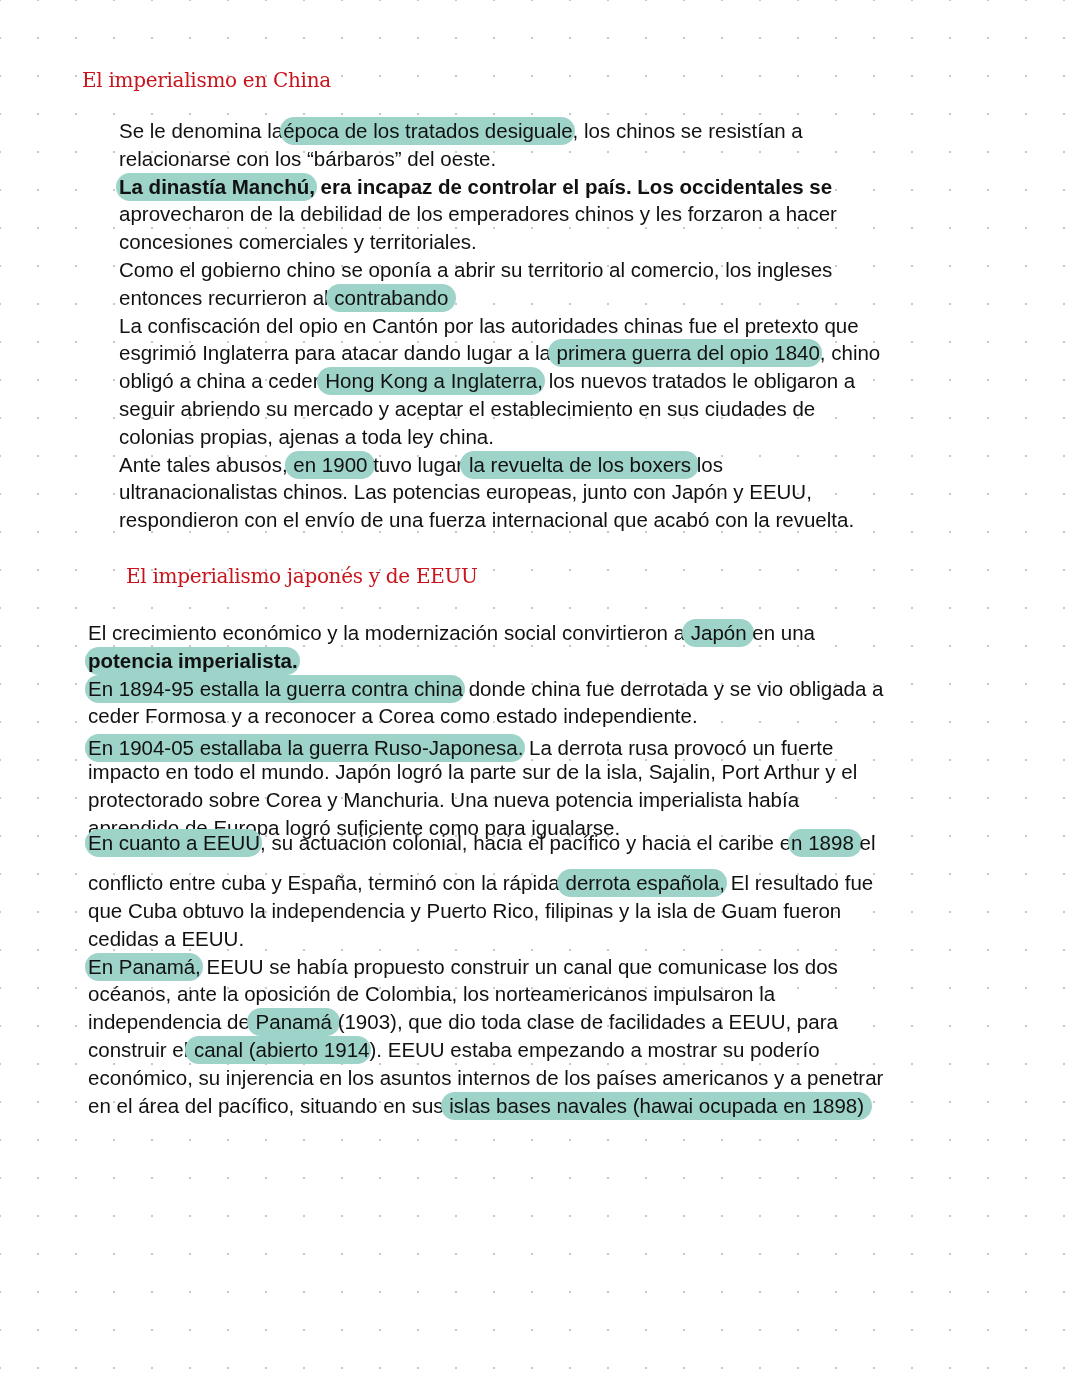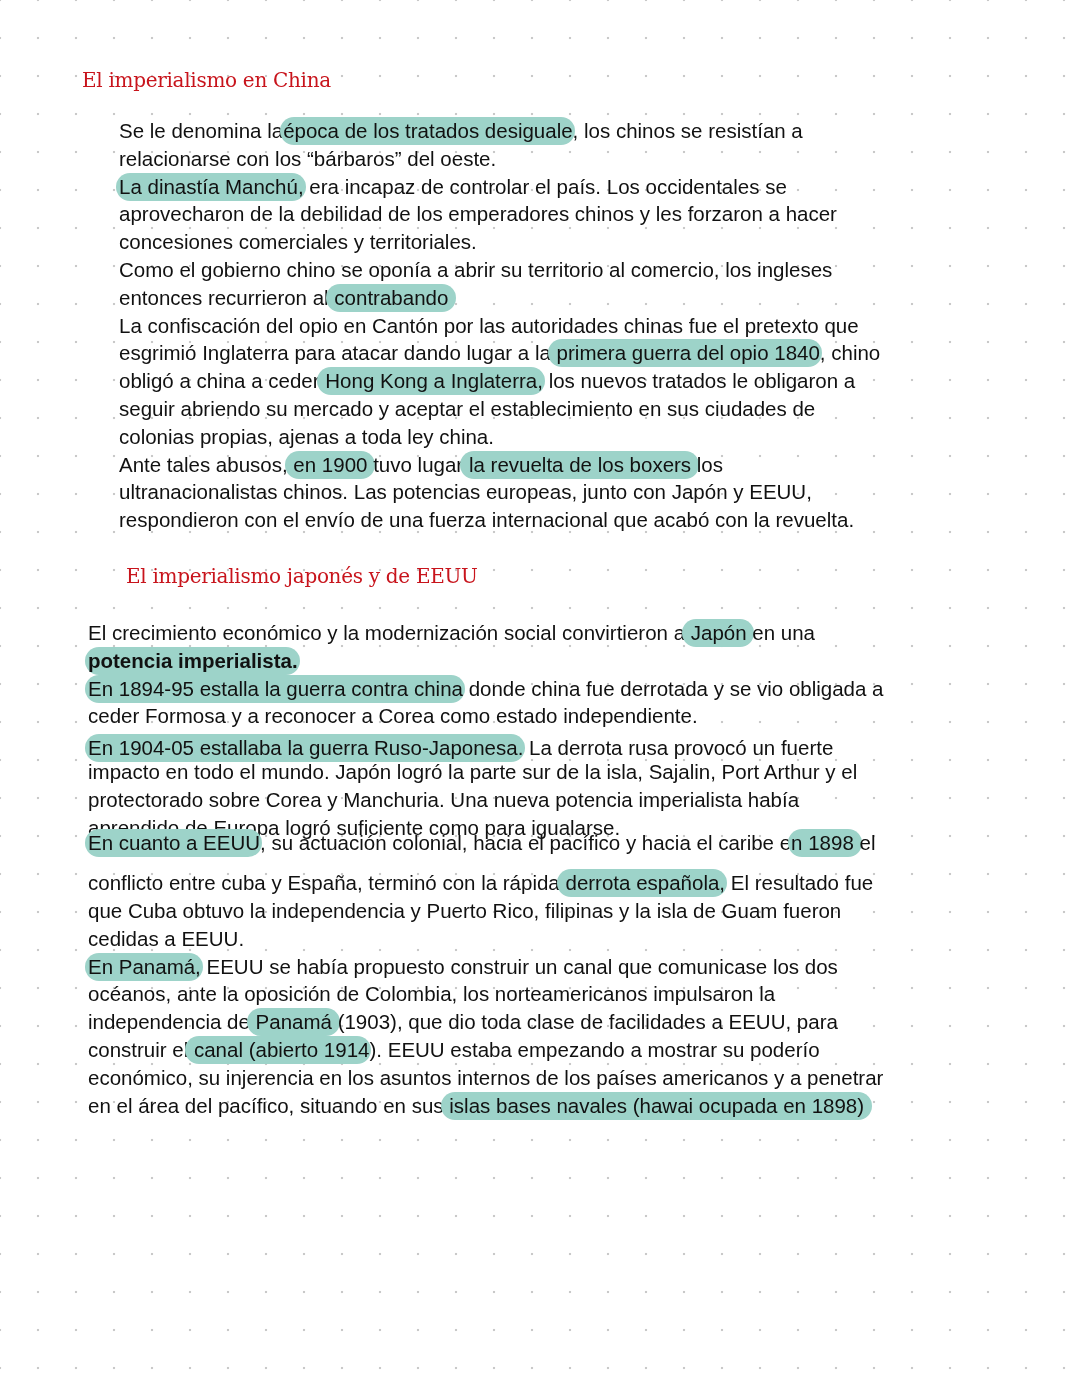--- a/index.html
+++ b/index.html
@@ -42,21 +42,21 @@
     margin: 0 -2px 0 -3px;
   }
 </style>
 </head>
 <body>
 
 <h2 class="heading" style="left:82px; top:68px;">El imperialismo en China</h2>
 <div class="para-block" style="left:119px; top:117px;">
     <div class="line" style="top: 0px;"><span class="seg">Se le denomina la</span><span class="seg hl">época de los tratados desiguale</span><span class="seg">, los chinos se resistían a</span></div>
     <div class="line" style="top: 27.8px; text-align: right;"><span class="seg">relacionarse con los “bárbaros” del oeste.</span></div>
-    <div class="line" style="top: 55.6px;"><span class="seg hl">La dinastía Manchú,</span><span class="seg"> era incapaz de controlar el país. Los occidentales se</span></div>
+    <div class="line" style="top: 55.6px; font-weight: bold;"><span class="seg hl">La dinastía Manchú,</span><span class="seg"> era incapaz de controlar el país. Los occidentales se</span></div>
     <div class="line" style="top: 83.4px;"><span class="seg">aprovecharon de la debilidad de los emperadores chinos y les forzaron a hacer</span></div>
     <div class="line" style="top: 111.2px;"><span class="seg">concesiones comerciales y territoriales.</span></div>
     <div class="line" style="top: 139px;"><span class="seg">Como el gobierno chino se oponía a abrir su territorio al comercio, los ingleses</span></div>
     <div class="line" style="top: 166.8px;"><span class="seg">entonces recurrieron al</span><span class="seg hl"> contrabando </span></div>
     <div class="line" style="top: 194.6px;"><span class="seg">La confiscación del opio en Cantón por las autoridades chinas fue el pretexto que</span></div>
     <div class="line" style="top: 222.4px;"><span class="seg">esgrimió Inglaterra para atacar dando lugar a la</span><span class="seg hl"> primera guerra del opio 1840</span><span class="seg">, chino</span></div>
     <div class="line" style="top: 250.2px;"><span class="seg">obligó a china a ceder</span><span class="seg hl"> Hong Kong a Inglaterra,</span><span class="seg"> los nuevos tratados le obligaron a</span></div>
     <div class="line" style="top: 278px;"><span class="seg">seguir abriendo su mercado y aceptar el establecimiento en sus ciudades de</span></div>
     <div class="line" style="top: 305.8px;"><span class="seg">colonias propias, ajenas a toda ley china.</span></div>
     <div class="line" style="top: 333.6px;"><span class="seg">Ante tales abusos,</span><span class="seg hl"> en 1900 </span><span class="seg">tuvo lugar</span><span class="seg hl"> la revuelta de los boxers </span><span class="seg">los</span></div>

